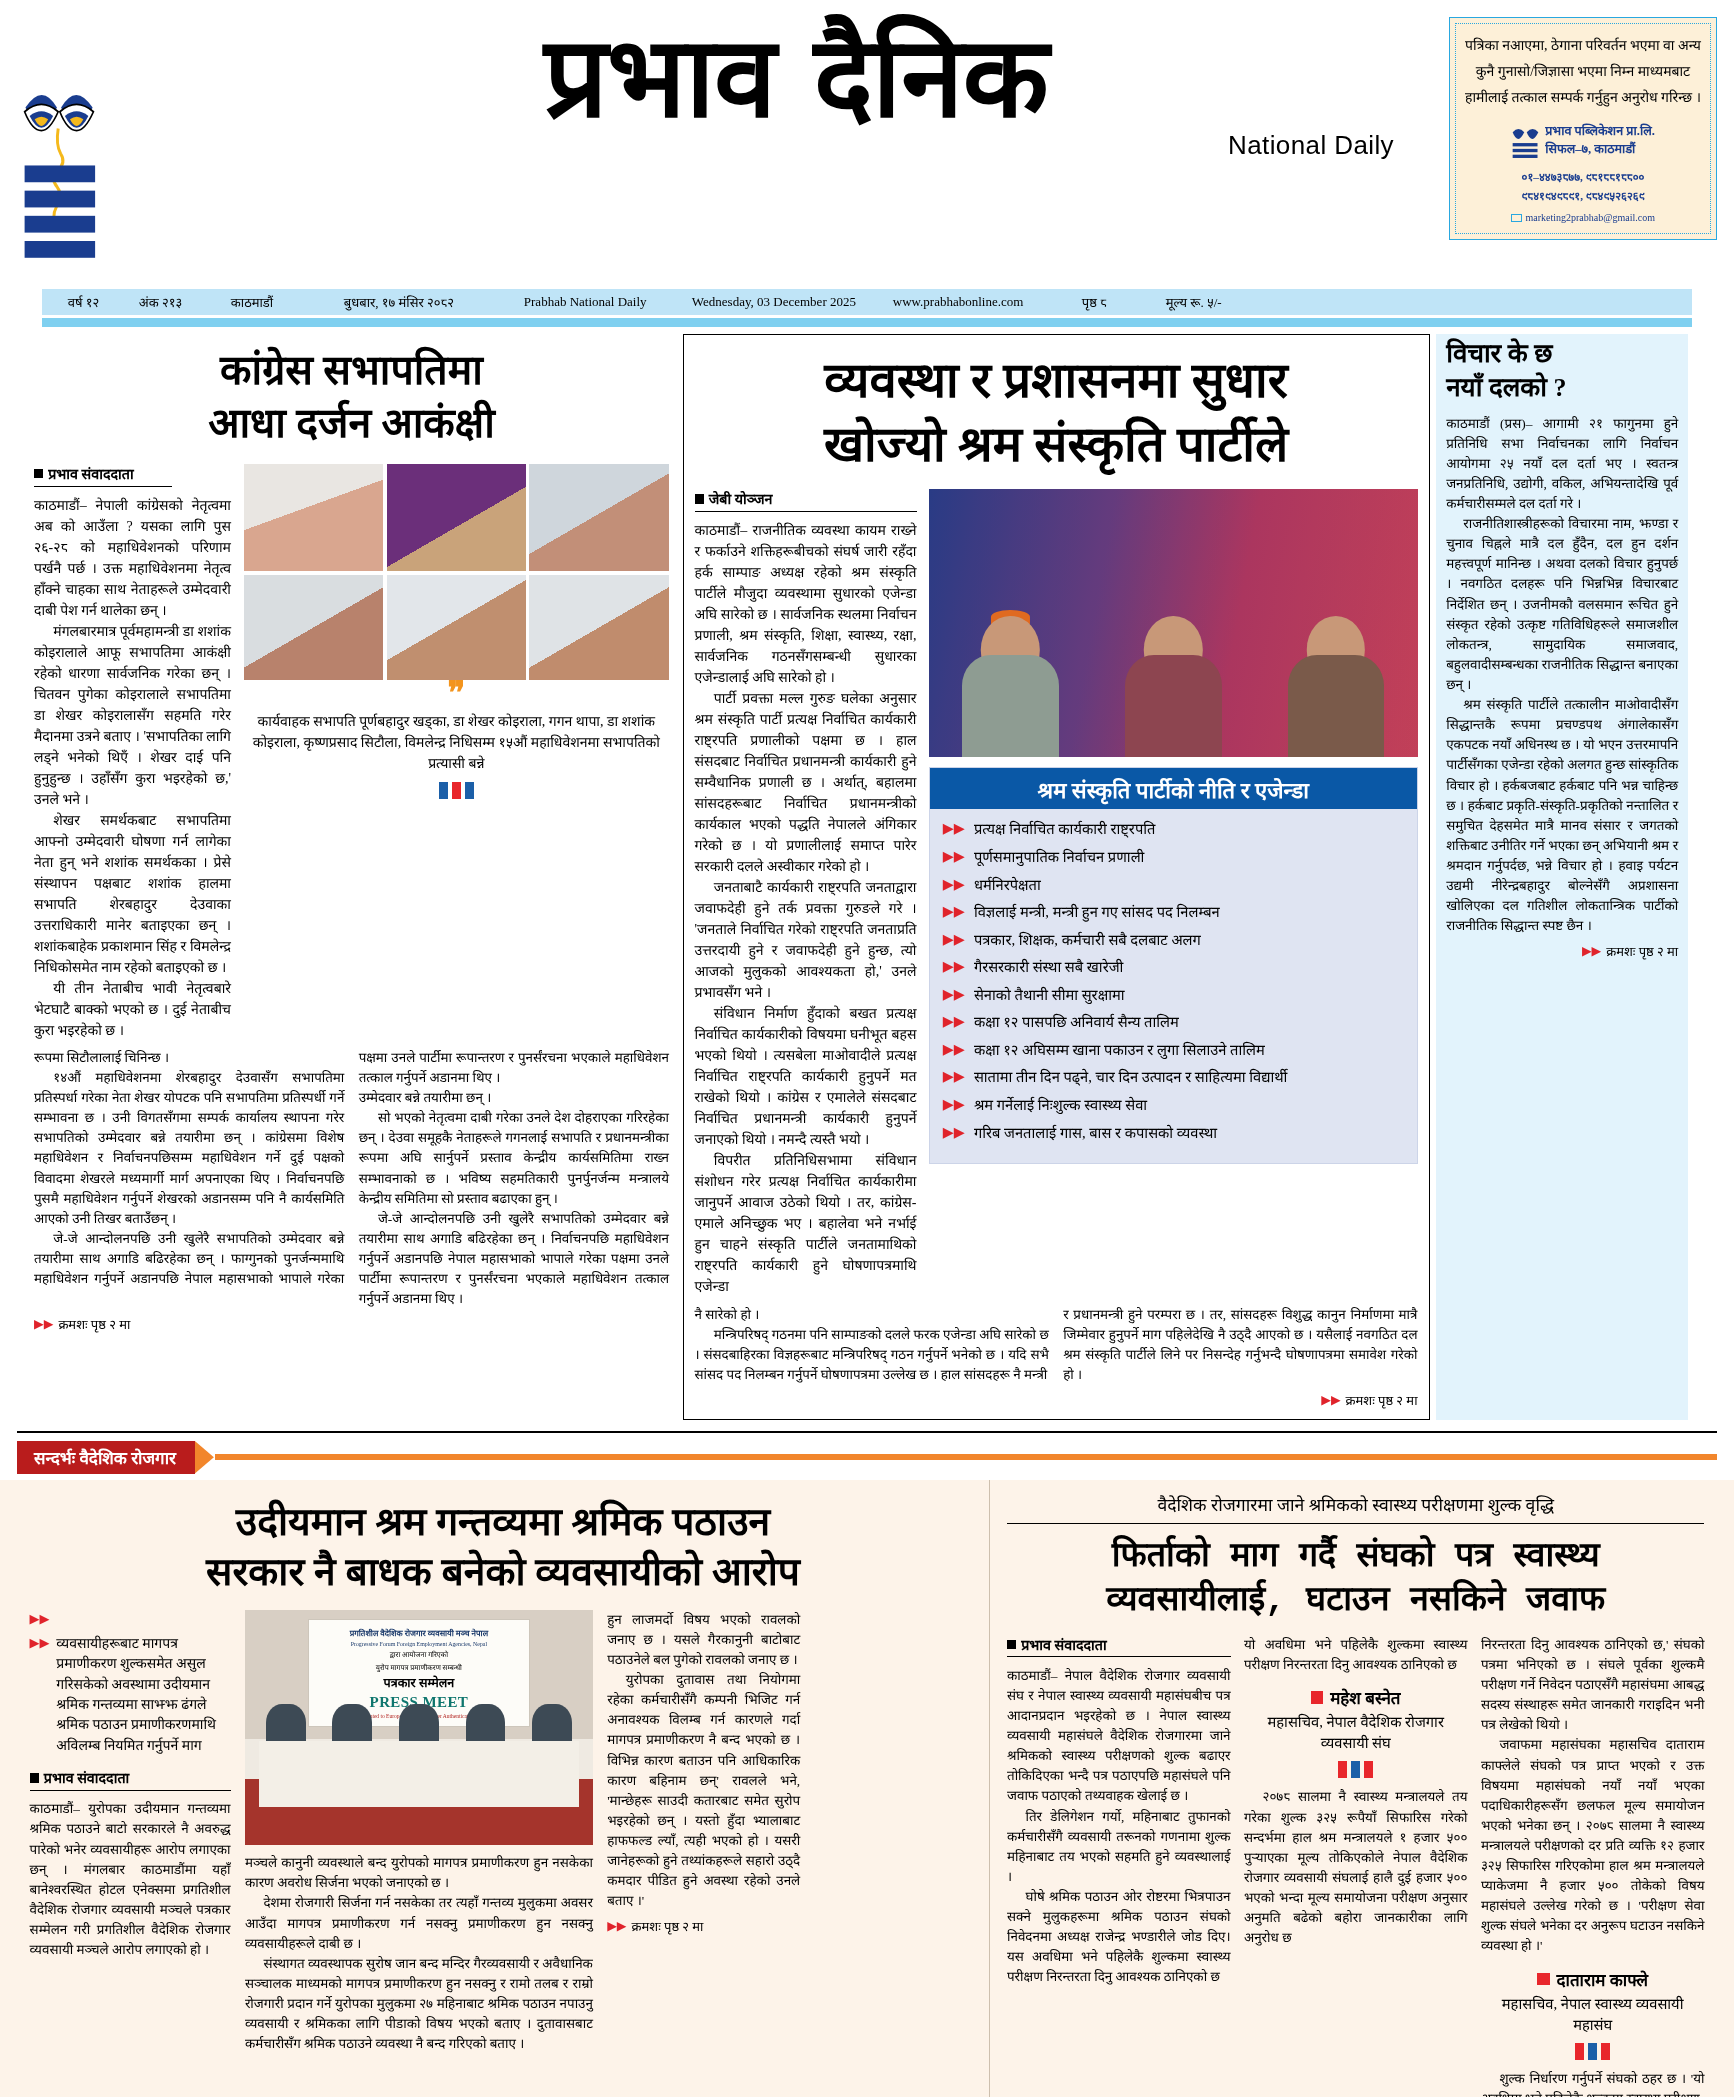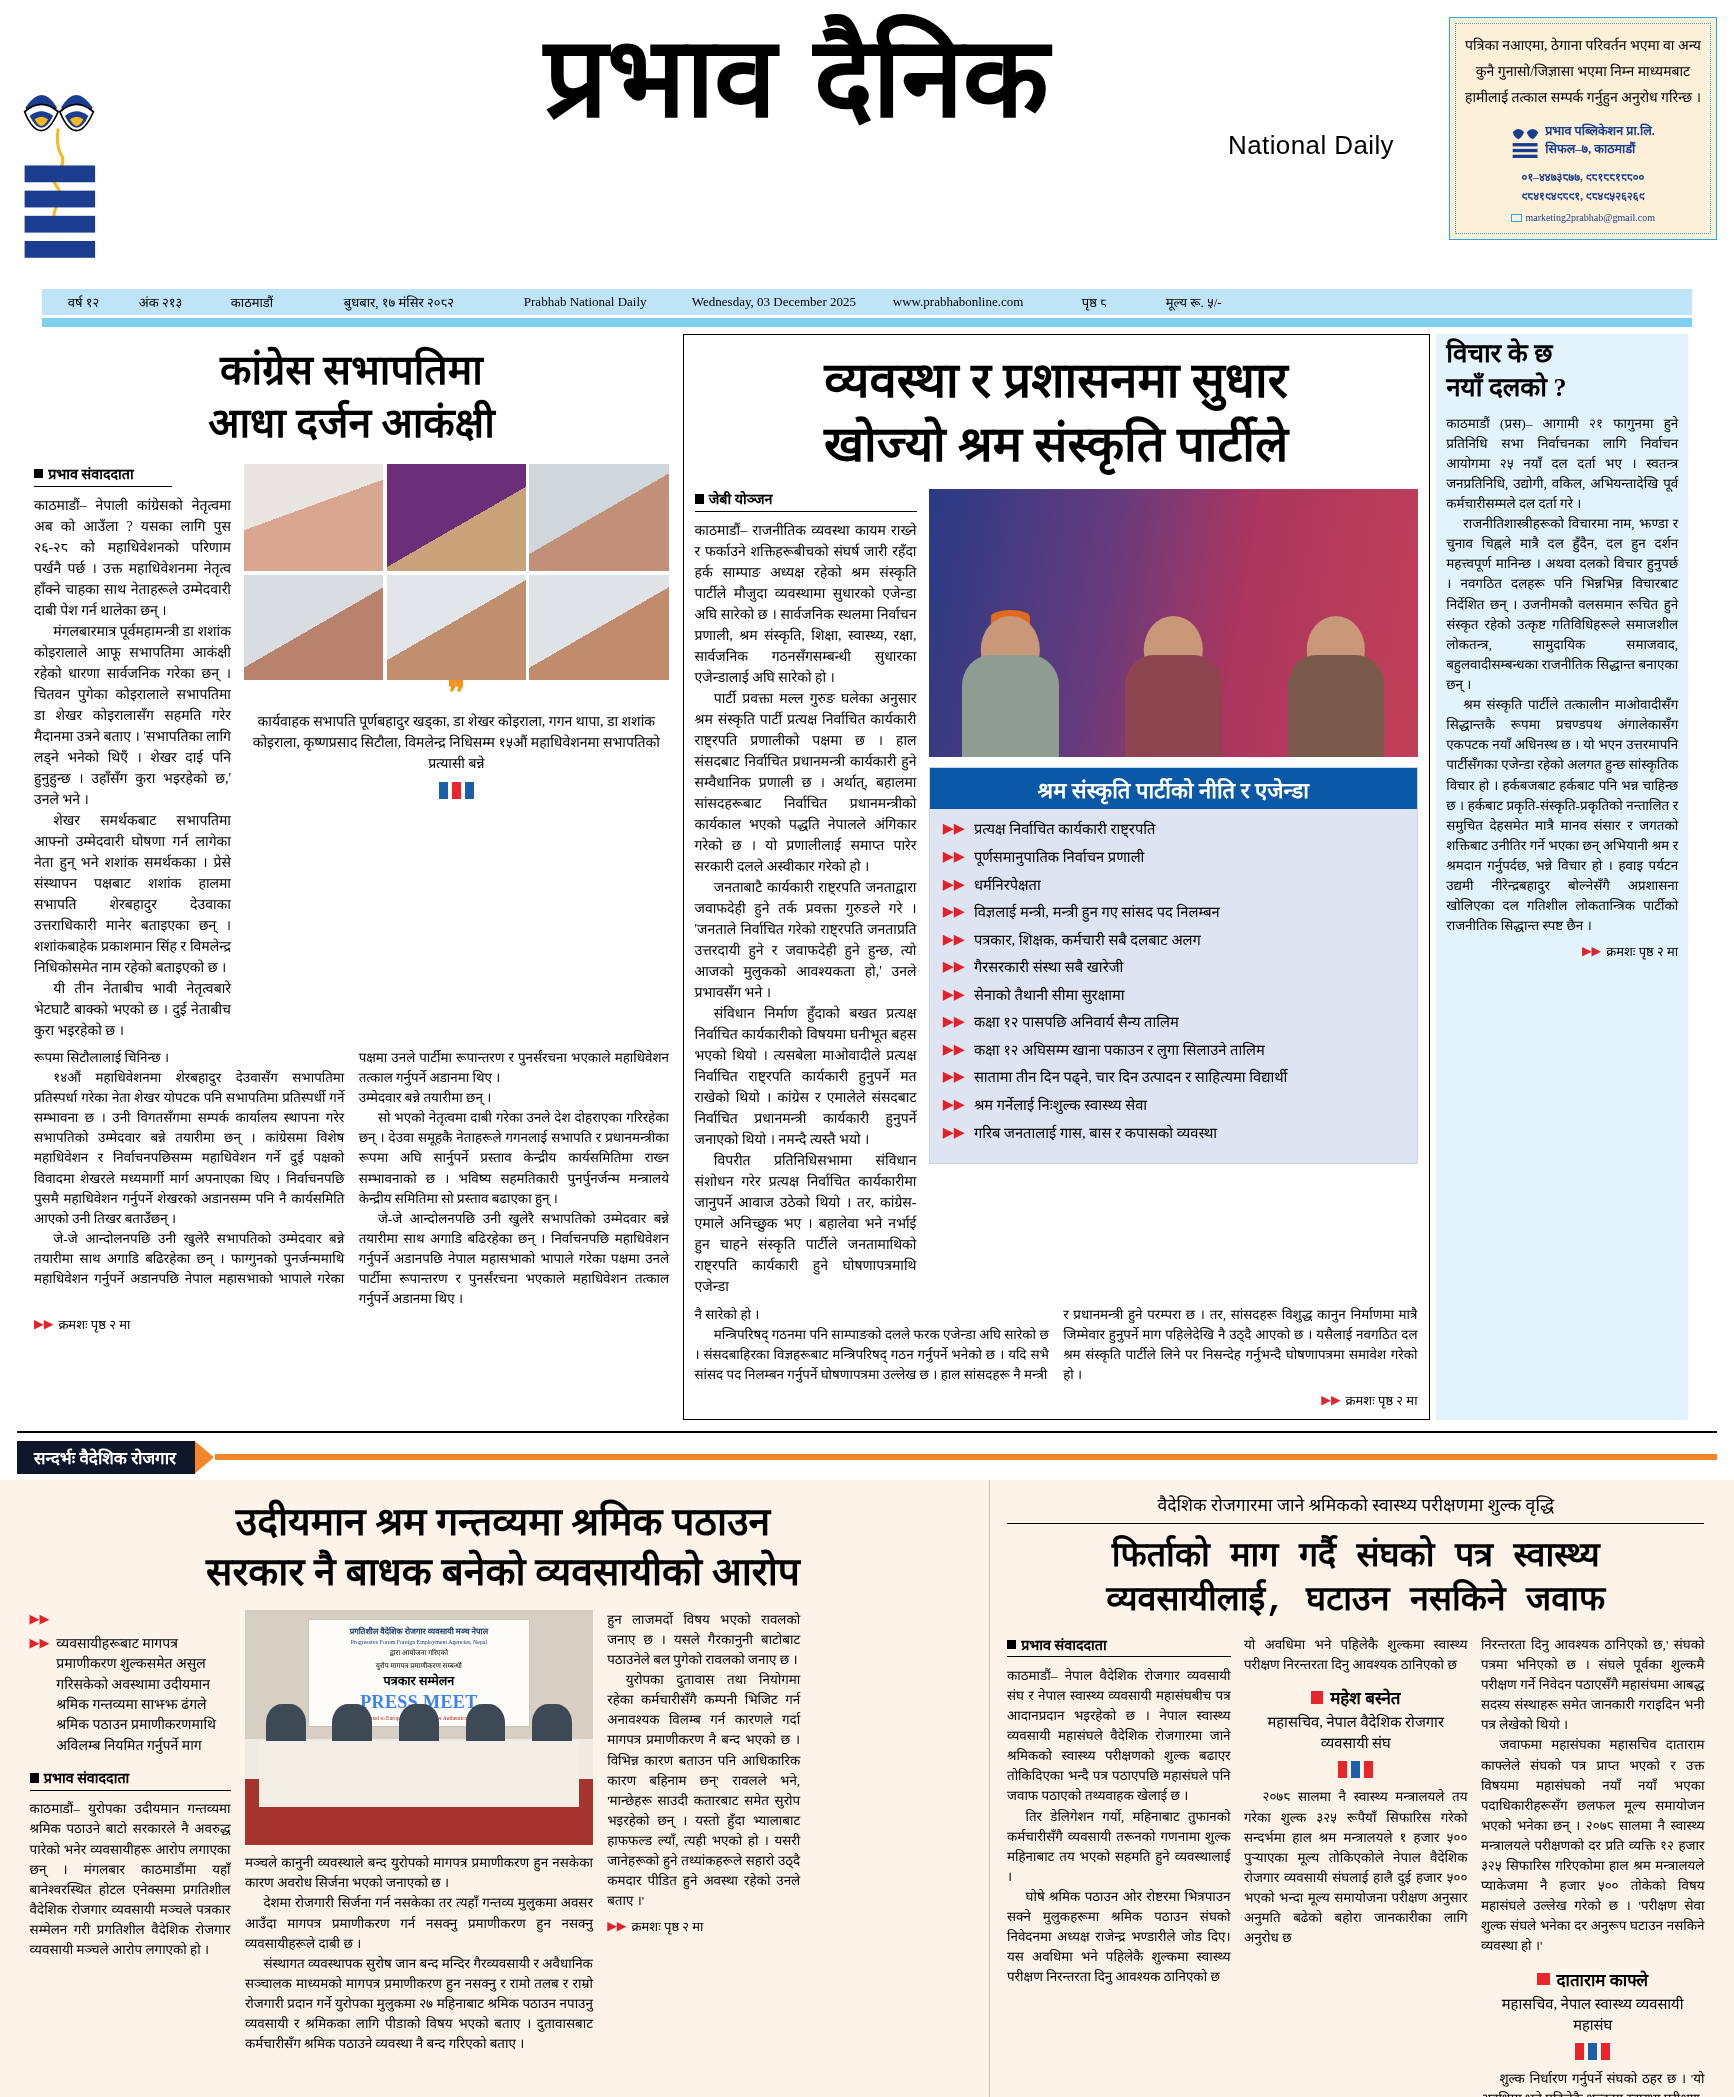--- a/index.html
+++ b/index.html
@@ -163,21 +163,21 @@
   .meet-banner {
     position:absolute; left:18%; right:18%; top:4%; height:46%;
     background:#fdfcf8; border:0.4px solid #cdc6bb;
     display:flex; flex-direction:column; align-items:center; justify-content:center;
     gap:2.5px; padding:3.4px; text-align:center;
   }
   .meet-banner .mb1 { font-size:8px; color:#1b3a6b; font-weight:bold;}
   .meet-banner .mb2 { font-size:5.9px; color:#1b3a6b;}
   .meet-banner .mb3 { font-size:7.1px; color:#000;}
   .meet-banner .mb4 { font-size:12.6px; color:#000; font-weight:bold;}
-  .meet-banner .mb5 { font-size:18px; color:#3b82f6; font-weight:bold; letter-spacing:0.4px;}
+  .meet-banner .mb5 { font-size:15px; color:#0f766e; font-weight:bold; letter-spacing:0.4px;}
   .meet-banner .mb6 { font-size:5.5px; color:#b2231f;}
   .meet-table { position:absolute; left:4%; right:4%; top:56%; bottom:16%; background:#f3efe7;}
   .meet-people { position:absolute; left:6%; right:6%; top:40%; height:20%; display:flex; justify-content:space-between;}
   .meet-people i { width:13%; height:100%; background:#3d4a55; border-radius:40% 40% 0 0; display:block;}
 
   
   .agenda-box { border:0.8px solid #ccd4e8; background:#dfe4f2; margin-top:9.2px; }
   .agenda-head {
     background:#0a58a6; color:#fff; text-align:center;
     font-size:22px; font-weight:bold; padding:5.9px 3.4px;
@@ -192,21 +192,21 @@
   .arw { color:#e0232b; font-size:14.3px; line-height:1.35; flex:0 0 auto; }
 
   .contd { display:flex; align-items:center; gap:5px; font-size:13px; margin-top:5.9px; font-weight:normal;}
   .contd .ca { color:#e0232b; font-size:12.6px; }
   .contd-right { justify-content:flex-end; }
 
   
   .section-rule { margin:11px 17px 0 17px; border-top:2.1px solid #000; }
   .section-bar-wrap { padding:7.6px 17px 0 17px; display:flex; align-items:center; }
   .section-bar {
-    background:#0f172a; color:#fff; font-size:17px; font-weight:bold;
+    background:#b91c1c; color:#fff; font-size:17px; font-weight:bold;
     padding:5px 18.5px 5px 17px; position:relative;
     font-family:"Liberation Serif", serif;
   }
   .section-bar:after {
     content:""; position:absolute; right:-19.3px; top:0; bottom:0; width:19.3px;
     background:#f2862b; clip-path:polygon(0 0, 100% 50%, 0 100%);
   }
   .section-bar-tail { flex:1 1 auto; height:5.9px; background:#f2862b; margin-left:20px; }
 
   

